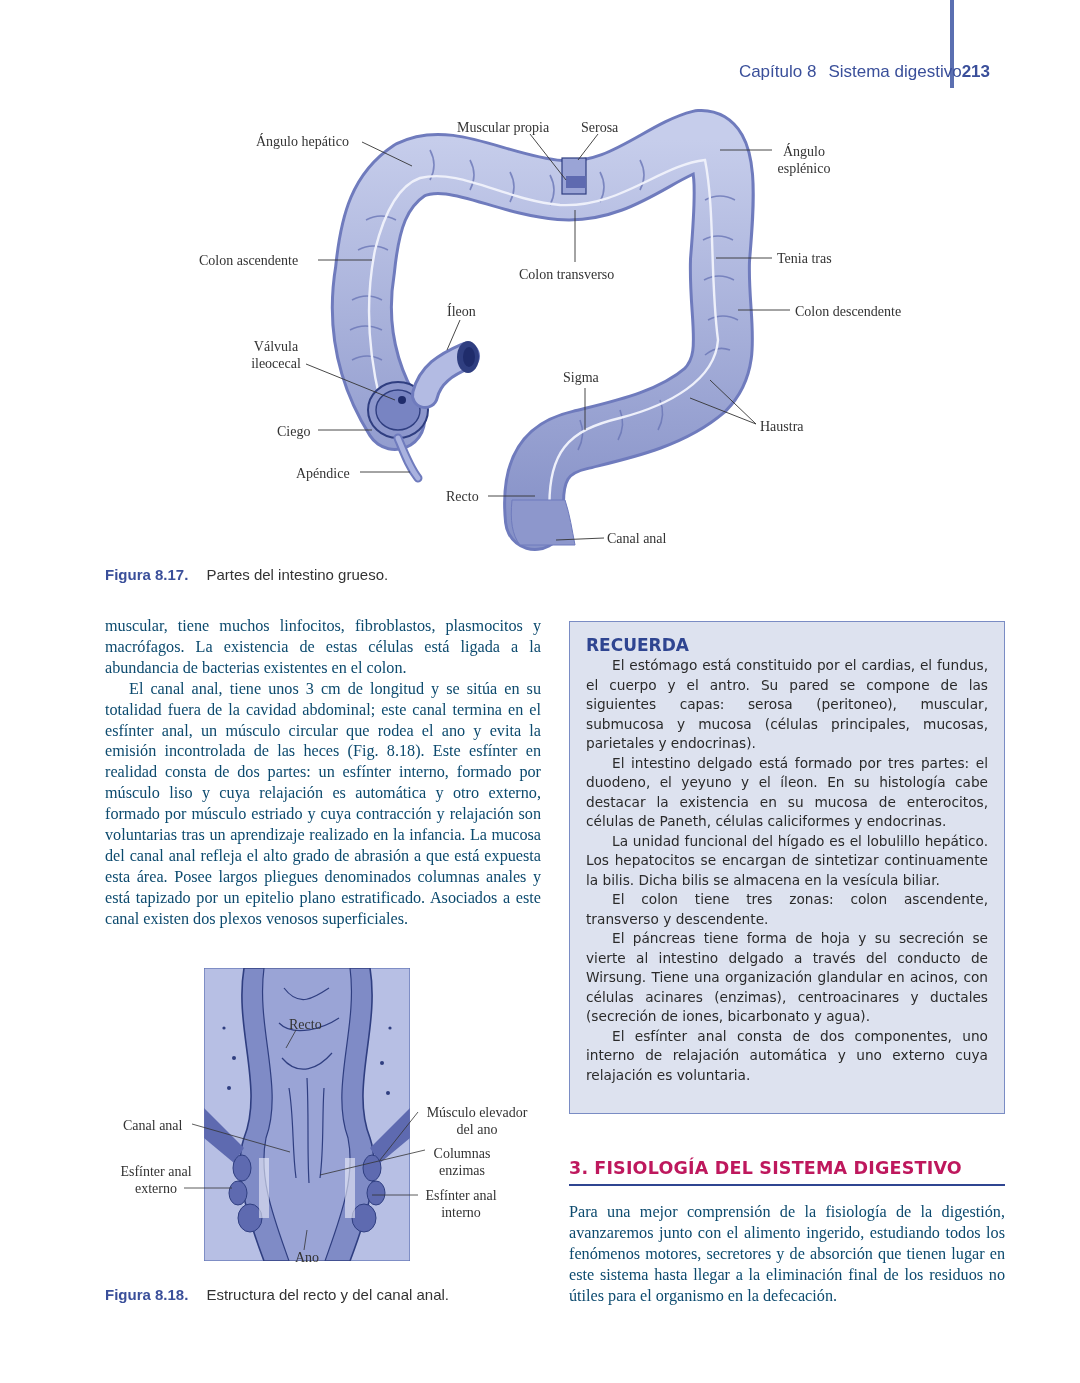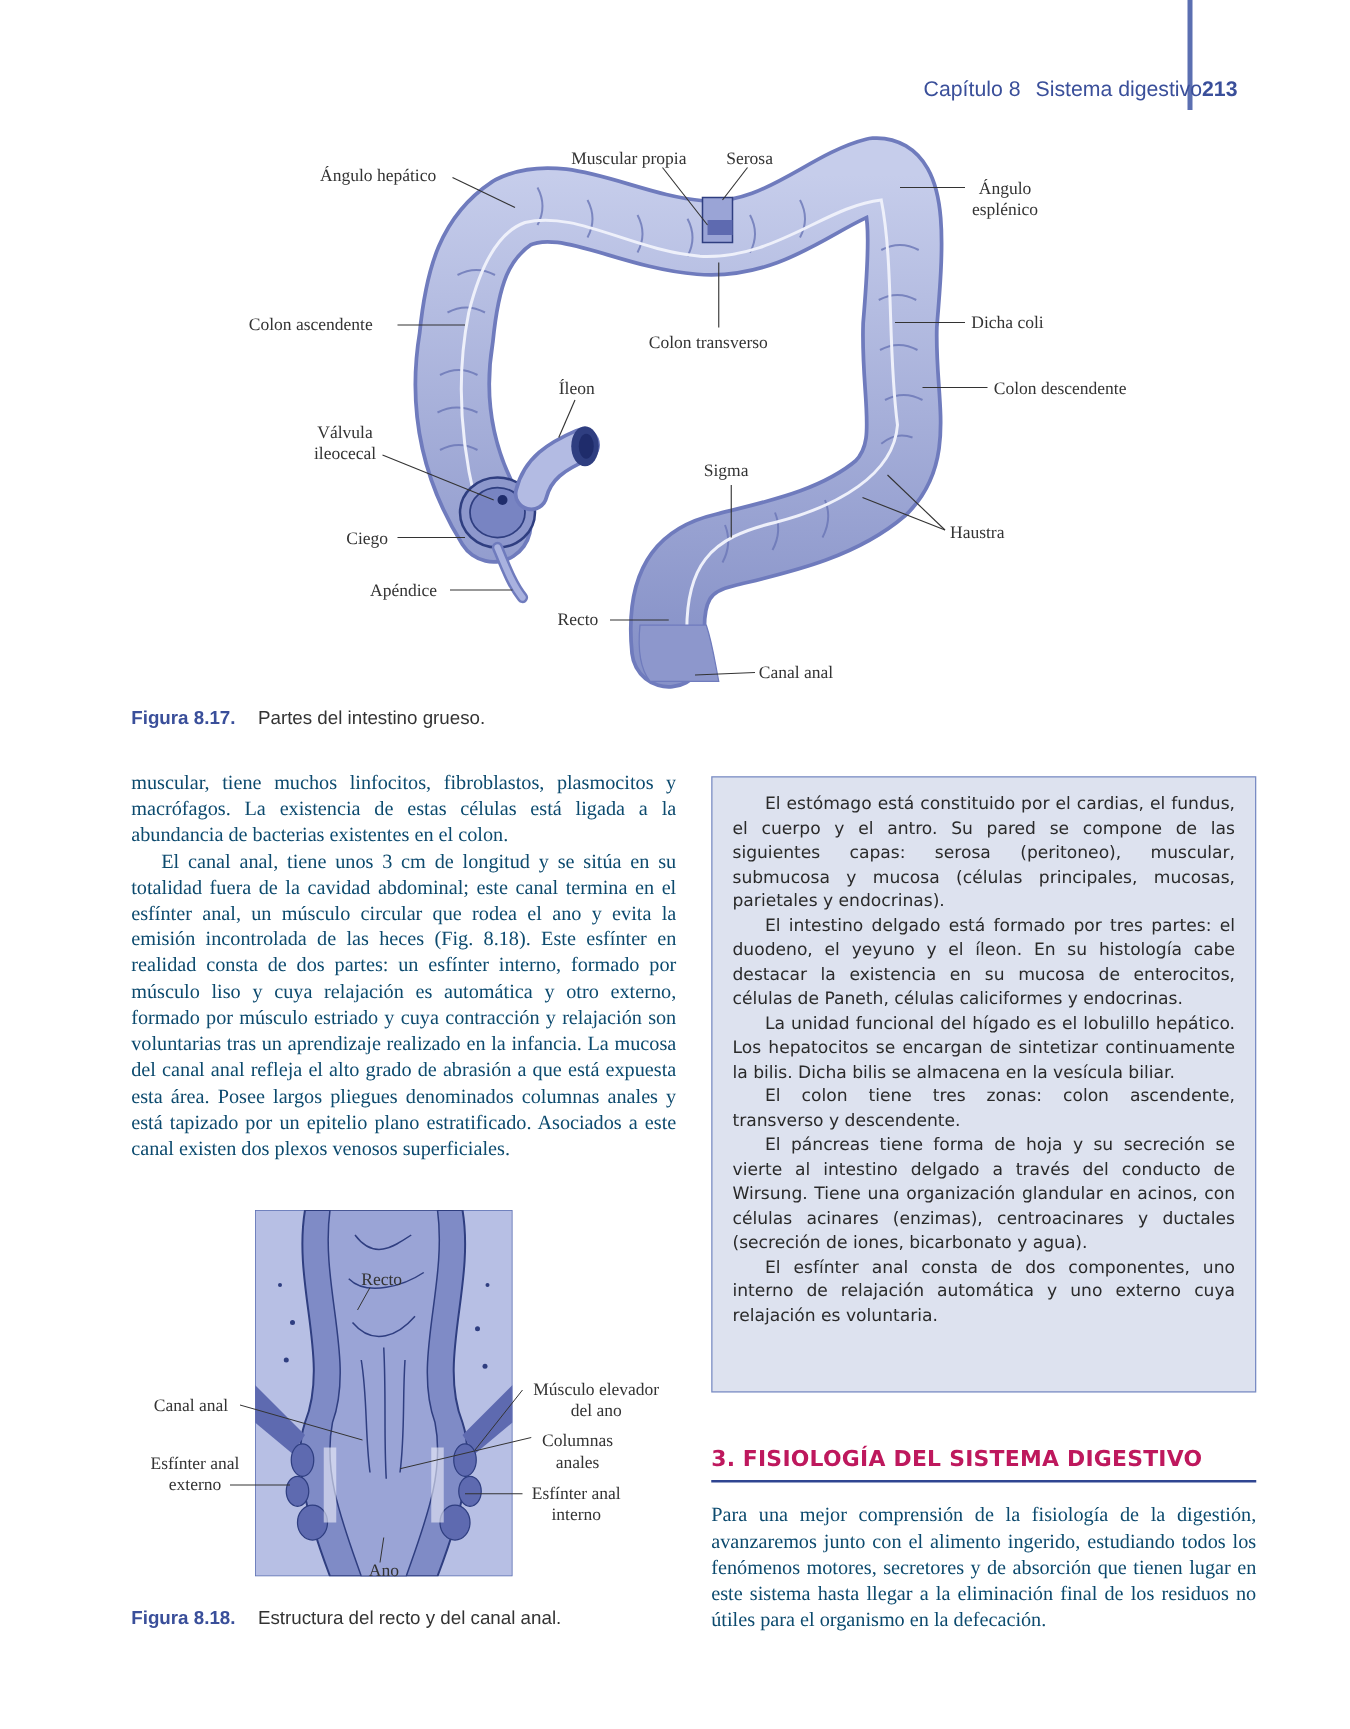--- a/index.html
+++ b/index.html
@@ -122,21 +122,21 @@
 </svg>
 
 <div class="lbl" style="left:256px;top:133px">Ángulo hepático</div>
 <div class="lbl" style="left:457px;top:119px">Muscular propia</div>
 <div class="lbl" style="left:581px;top:119px">Serosa</div>
 <div class="lbl c" style="left:774px;top:143px;width:60px">
   <div>Ángulo</div>
   <div>esplénico</div>
 </div>
 <div class="lbl" style="left:199px;top:252px">Colon ascendente</div>
-<div class="lbl" style="left:777px;top:250px">Dicha coli</div>
+<div class="lbl" style="left:777px;top:250px">Tenia tras</div>
 <div class="lbl" style="left:519px;top:266px">Colon transverso</div>
 <div class="lbl" style="left:447px;top:303px">Íleon</div>
 <div class="lbl" style="left:795px;top:303px">Colon descendente</div>
 <div class="lbl c" style="left:246px;top:338px;width:60px">
   <div>Válvula</div>
   <div>ileocecal</div>
 </div>
 <div class="lbl" style="left:563px;top:369px">Sigma</div>
 <div class="lbl" style="left:277px;top:423px">Ciego</div>
 <div class="lbl" style="left:760px;top:418px">Haustra</div>
@@ -208,37 +208,38 @@
 </svg>
 
 <div class="lbl" style="left:289px;top:1016px">Recto</div>
 <div class="lbl" style="left:123px;top:1117px">Canal anal</div>
 <div class="lbl c" style="left:420px;top:1104px;width:114px">
   <div>Músculo elevador</div>
   <div>del ano</div>
 </div>
 <div class="lbl c" style="left:426px;top:1145px;width:72px">
   <div>Columnas</div>
-  <div>anales</div>
+  <div>enzimas</div>
 </div>
 <div class="lbl c" style="left:116px;top:1163px;width:80px">
   <div>Esfínter anal</div>
   <div>externo</div>
 </div>
 <div class="lbl c" style="left:421px;top:1187px;width:80px">
   <div>Esfínter anal</div>
   <div>interno</div>
 </div>
 <div class="lbl" style="left:295px;top:1249px">Ano</div>
 
 <div class="caption" style="left:105px;top:1286px">
   <b>Figura 8.18.</b><span>Estructura del recto y del canal anal.</span>
 </div>
 
 <div id="recuerda" class="abs">
+  <h3>RECUERDA</h3>
   <p class="ind">El estómago está constituido por el cardias, el fundus, el cuerpo y el antro. Su pared se compone de las siguientes capas: serosa (peritoneo), muscular, submucosa y mucosa (células principales, mucosas, parietales y endocrinas).</p>
   <p class="ind">El intestino delgado está formado por tres partes: el duodeno, el yeyuno y el íleon. En su histología cabe destacar la existencia en su mucosa de enterocitos, células de Paneth, células caliciformes y endocrinas.</p>
   <p class="ind">La unidad funcional del hígado es el lobulillo hepático. Los hepatocitos se encargan de sintetizar continuamente la bilis. Dicha bilis se almacena en la vesícula biliar.</p>
   <p class="ind">El colon tiene tres zonas: colon ascendente, transverso y descendente.</p>
   <p class="ind">El páncreas tiene forma de hoja y su secreción se vierte al intestino delgado a través del conducto de Wirsung. Tiene una organización glandular en acinos, con células acinares (enzimas), centroacinares y ductales (secreción de iones, bicarbonato y agua).</p>
   <p class="ind">El esfínter anal consta de dos componentes, uno interno de relajación automática y uno externo cuya relajación es voluntaria.</p>
 </div>
 
 <div id="section-title" class="abs">
   <span class="num">3.</span><span>FISIOLOGÍA DEL SISTEMA DIGESTIVO</span>

